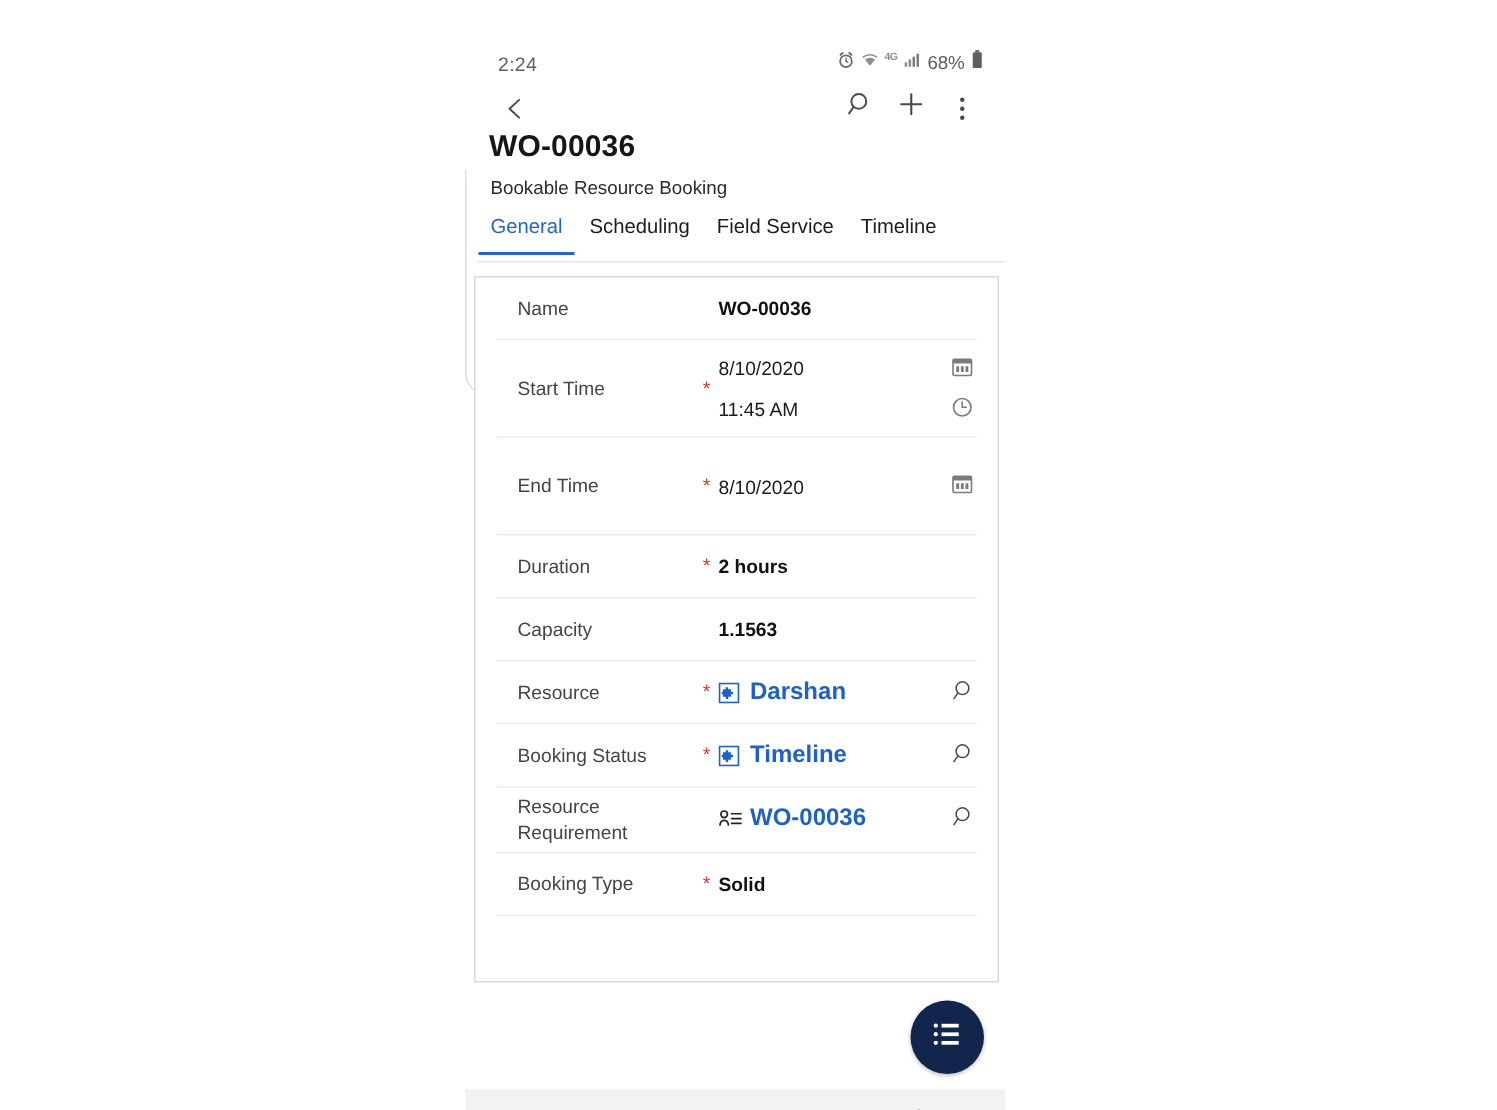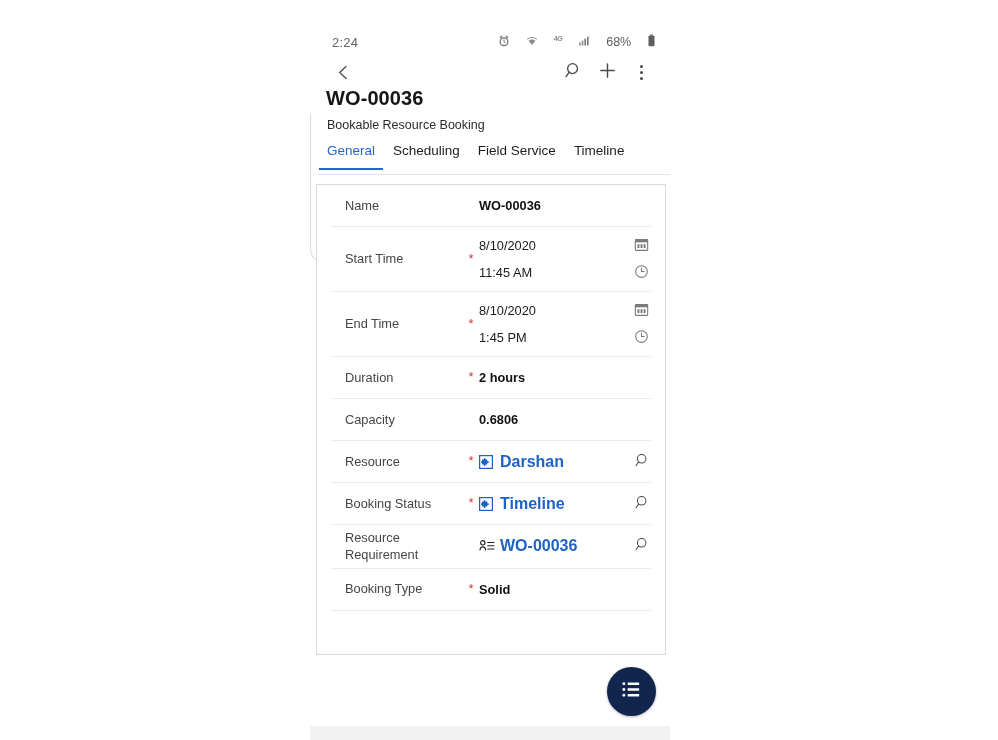--- a/index.html
+++ b/index.html
@@ -50,21 +50,21 @@
   }
   #statusbar .clock {
     font-size: 13px;
     color: #636363;
     letter-spacing: 0.2px;
   }
   #statusbar .sb-right {
     margin-left: auto;
     display: flex;
     align-items: center;
-    gap: 16px;
+    gap: 4px;
     justify-content: flex-end;
   }
   #statusbar .sb-icon { display: block; }
   #statusbar .battery-pct {
     font-size: 12.5px;
     color: #5e5e5e;
     letter-spacing: -0.1px;
   }
   .netlabel {
     font-size: 7px;
@@ -402,42 +402,33 @@
             <span class="picker-icon">
               <svg width="15" height="15" viewBox="0 0 18 18">
                 <rect x="1.6" y="3" width="14.8" height="13" rx="1" fill="none" stroke="#7b7b7b" stroke-width="1.3"></rect>
                 <rect x="1.6" y="3" width="14.8" height="3.4" fill="#7b7b7b"></rect>
                 <rect x="4.2" y="8.6" width="2.3" height="4.6" fill="#7b7b7b"></rect>
                 <rect x="7.9" y="8.6" width="2.3" height="4.6" fill="#7b7b7b"></rect>
                 <rect x="11.6" y="8.6" width="2.3" height="4.6" fill="#7b7b7b"></rect>
               </svg>
             </span>
           </div>
-          <div class="datetime-line">
-            <span>1:45 PM</span>
-            <span class="picker-icon">
-              <svg width="15" height="15" viewBox="0 0 18 18">
-                <circle cx="9" cy="9" r="7" fill="none" stroke="#7b7b7b" stroke-width="1.3"></circle>
-                <path d="M9 4.8 V9 h3.2" fill="none" stroke="#7b7b7b" stroke-width="1.3" stroke-linecap="round"></path>
-              </svg>
-            </span>
-          </div>
         </div>
       </div>
 
       <div class="field-row">
         <div class="flabel">Duration</div>
         <div class="req">*</div>
         <div class="fvalue plain">2 hours</div>
       </div>
 
       <div class="field-row">
         <div class="flabel">Capacity</div>
         <div class="req"></div>
-        <div class="fvalue plain">0.6806</div>
+        <div class="fvalue plain">1.1563</div>
       </div>
 
       <div class="field-row">
         <div class="flabel">Resource</div>
         <div class="req">*</div>
         <div class="fvalue">
           <div class="lookup-line">
             <span class="entity-glyph">
               <svg width="14" height="14" viewBox="0 0 16 16">
                 <rect x="0.7" y="0.7" width="14.6" height="14.6" fill="none" stroke="#1f61c4" stroke-width="1.4"></rect>

